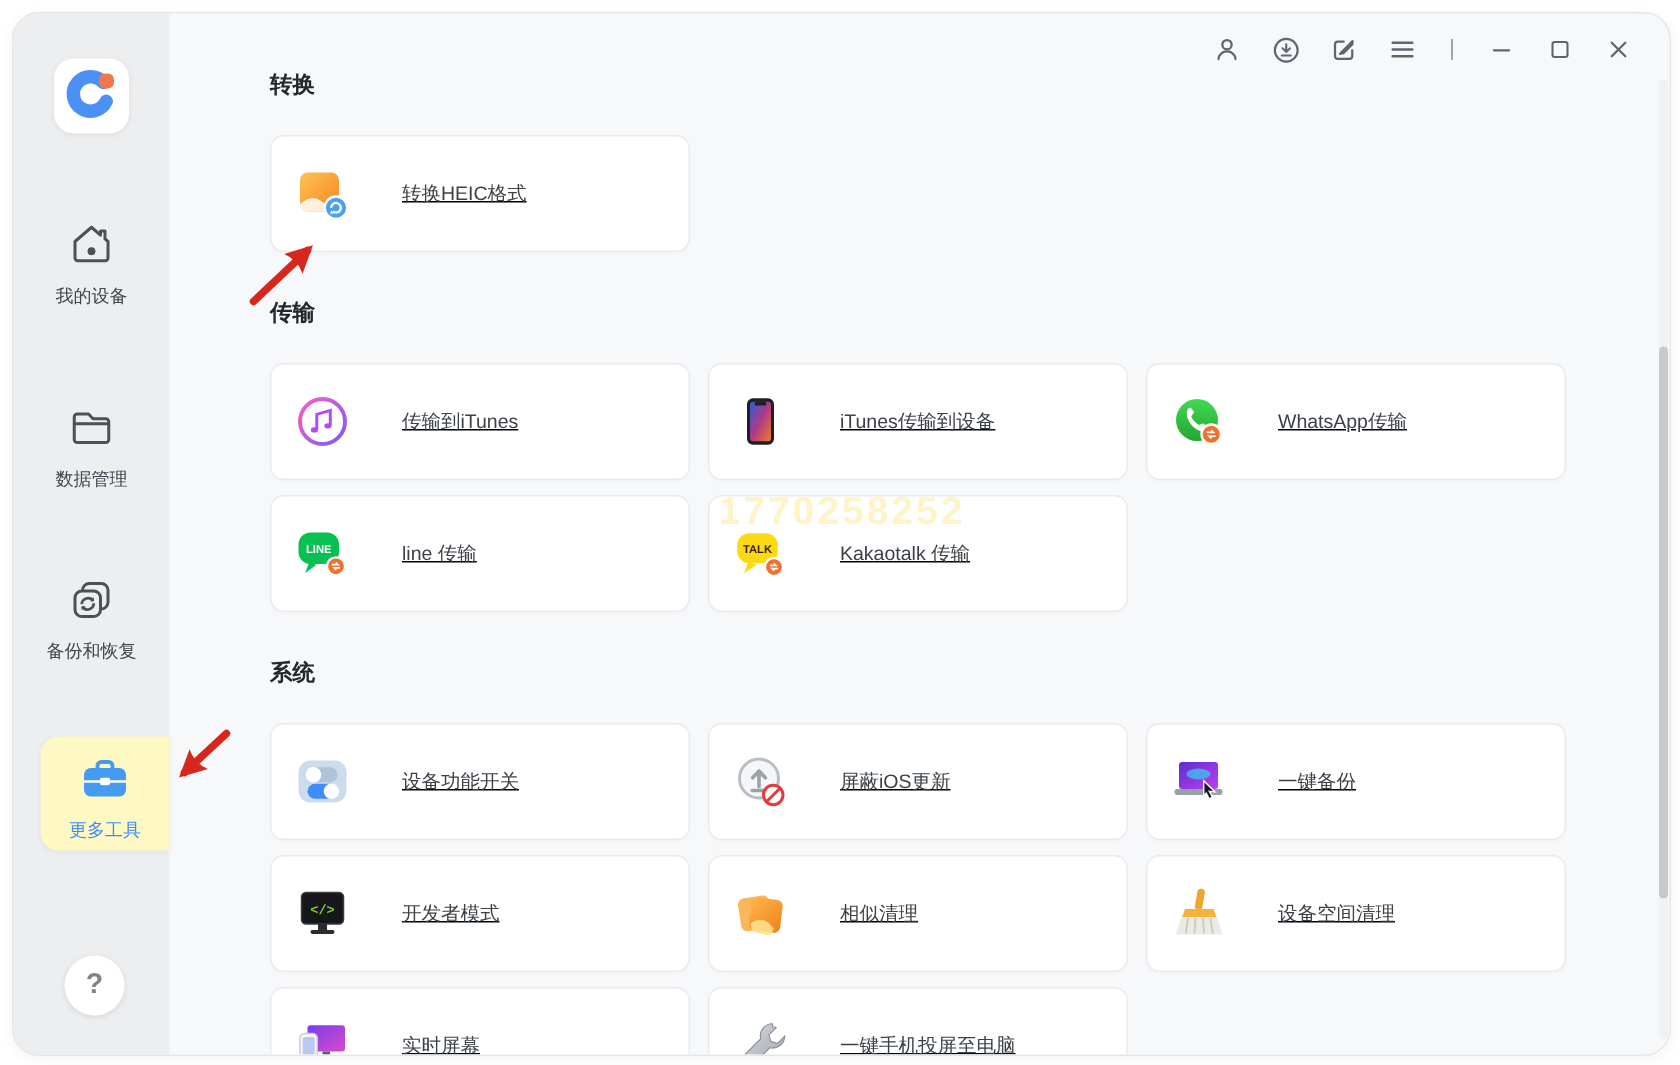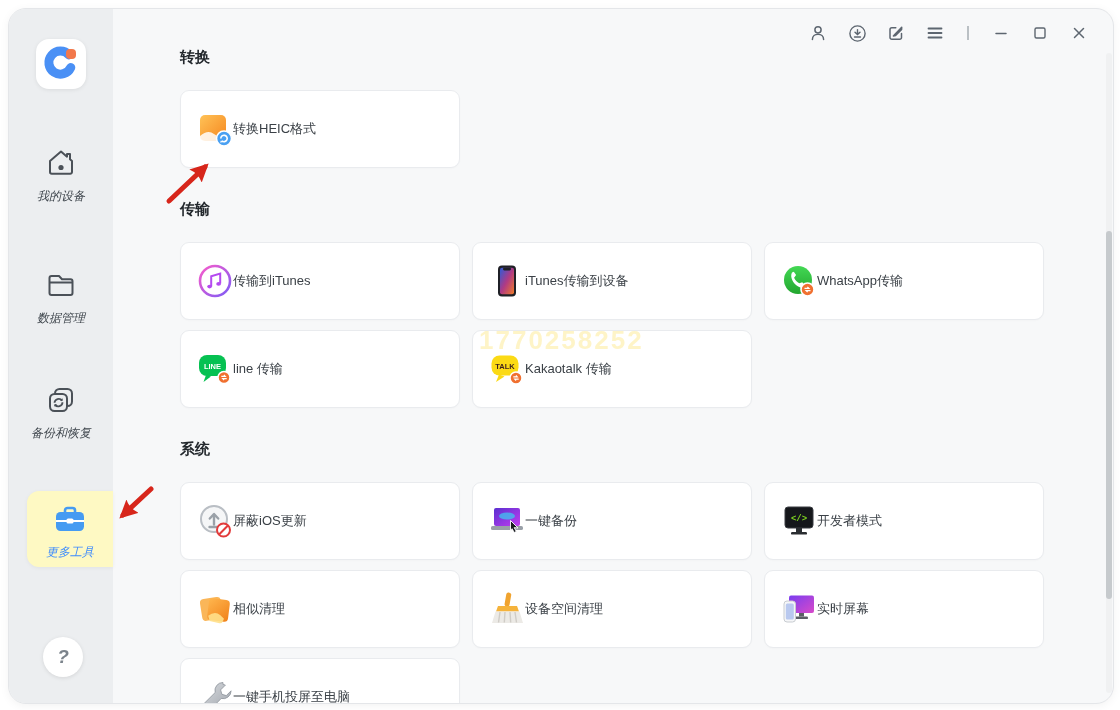--- a/index.html
+++ b/index.html
@@ -1,42 +1,42 @@
 <!DOCTYPE html>
 <html><head>
 <meta charset="utf-8">
 <style>
   html,body{margin:0;padding:0;background:#ffffff;width:1120px;height:710px;
     font-family:"Liberation Sans","DejaVu Sans",sans-serif;}
   .window{position:absolute;left:8px;top:8px;width:1104px;height:694px;
     border-radius:18px;background:#f7f8f9;border:1px solid #e4e6e9;
     box-shadow:0 2px 10px rgba(0,0,0,.05);overflow:hidden;display:flex;}
   
-  .sidebar{position:relative;width:104px;flex:none;background:#eceef0;height:100%;font-style:italic;}
+  .sidebar{position:relative;width:104px;flex:none;background:#eceef0;height:100%;}
   .logo{position:absolute;left:27px;top:30px;width:50px;height:50px;background:#fff;
     border-radius:13px;box-shadow:0 1px 4px rgba(0,0,0,.08);display:flex;align-items:center;justify-content:center;}
   .side-item{position:absolute;left:0;width:100%;text-align:center;cursor:pointer;}
   .side-item .lbl{display:block;margin-top:5px;font-size:12px;color:#3f464d;}
   .side-item.selected{left:18px;width:86px;height:76px;background:#fef9c3;
     border-radius:12px 0 0 12px;box-shadow:0 1px 4px rgba(0,0,0,.05);}
   .side-item.selected .lbl{color:#3f8cfd;}
   .side-item.selected svg{margin-top:12px;}
   .help-btn{position:absolute;left:34px;top:628px;width:40px;height:40px;border-radius:50%;
     background:#fff;box-shadow:0 1px 4px rgba(0,0,0,.1);display:flex;align-items:center;justify-content:center;
     font-size:19px;font-weight:bold;color:#7b838b;cursor:pointer;}
   
   .main{position:relative;flex:1;height:100%;overflow:hidden;}
   .chrome{position:absolute;top:14px;right:24px;display:flex;align-items:center;gap:19px;z-index:5;}
   .chrome .cico{width:20px;height:20px;display:flex;align-items:center;justify-content:center;cursor:pointer;}
   .content{padding:37px 0 0 67px;}
   .section-title{font-size:15px;line-height:22px;font-weight:bold;color:#23282d;margin:0 0 22px;}
   .section-title.gap{margin-top:30px;}
   .grid{display:grid;grid-template-columns:repeat(3,280px);gap:10px 12px;}
   .card{box-sizing:border-box;height:78px;background:#fff;border:1px solid #e9ebee;border-radius:9px;
-    display:flex;align-items:center;padding:0 16px;gap:0;cursor:pointer;box-shadow:0 1px 2px rgba(0,0,0,.02);}
+    display:flex;align-items:center;padding:0 16px;gap:35px;cursor:pointer;box-shadow:0 1px 2px rgba(0,0,0,.02);text-decoration:underline;}
   .card-label{font-size:13px;color:#3b4147;white-space:nowrap;}
   .ticon{width:36px;height:36px;flex:none;display:flex;align-items:center;}
   
   .sb-track{position:absolute;right:1px;top:44px;bottom:10px;width:6px;border-radius:3px;background:#f0f1f2;}
   .sb-thumb{position:absolute;right:1px;top:222px;width:6px;height:368px;border-radius:3px;background:#c6cacd;cursor:pointer;}
   
   .annot{position:absolute;z-index:9;pointer-events:none;}
   .watermark{position:absolute;left:366px;top:316px;font-size:26px;font-weight:bold;letter-spacing:2px;
     color:rgba(250,204,0,.22);pointer-events:none;z-index:4;}
 </style>
@@ -248,20 +248,32 @@
               <path d="M24.3 25.9 h4 l-1.4 -1.4 M29.7 28.1 h-4 l1.4 1.4" fill="none" stroke="#fff" stroke-width="1.1"></path>
             </svg>
           </span>
           <span class="card-label">Kakaotalk 传输</span>
         </div>
       </div>
 
       <h2 class="section-title gap">系统</h2>
       <div class="grid">
 
+        <div class="card">
+          <span class="ticon">
+            <svg width="36" height="36" viewBox="0 0 36 36">
+              <rect x="2" y="4" width="32" height="28" rx="8" fill="#ccdcec"></rect>
+              <rect x="7" y="8.5" width="21" height="10" rx="5" fill="#aec3d8"></rect>
+              <circle cx="12" cy="13.5" r="5.2" fill="#fff"></circle>
+              <rect x="8" y="19.5" width="21" height="10" rx="5" fill="#3f8cfd"></rect>
+              <circle cx="24" cy="24.5" r="5.2" fill="#fff"></circle>
+            </svg>
+          </span>
+          <span class="card-label">设备功能开关</span>
+        </div>
 
         <div class="card">
           <span class="ticon">
             <svg width="36" height="36" viewBox="0 0 36 36">
               <circle cx="17" cy="16" r="13" fill="#f5f6f7" stroke="#b9bec4" stroke-width="2"></circle>
               <path d="M17 21.5 V11.5 M12.8 15.5 L17 11 l4.2 4.5" fill="none" stroke="#9aa1a8" stroke-width="2.4" stroke-linecap="round" stroke-linejoin="round"></path>
               <path d="M12.5 24 h9" stroke="#9aa1a8" stroke-width="2.4" stroke-linecap="round"></path>
               <circle cx="26.5" cy="27" r="6.5" fill="#fff" stroke="#e23b3b" stroke-width="2"></circle>
               <path d="M22.3 31.2 L30.7 22.8" stroke="#e23b3b" stroke-width="2"></path>
             </svg>

